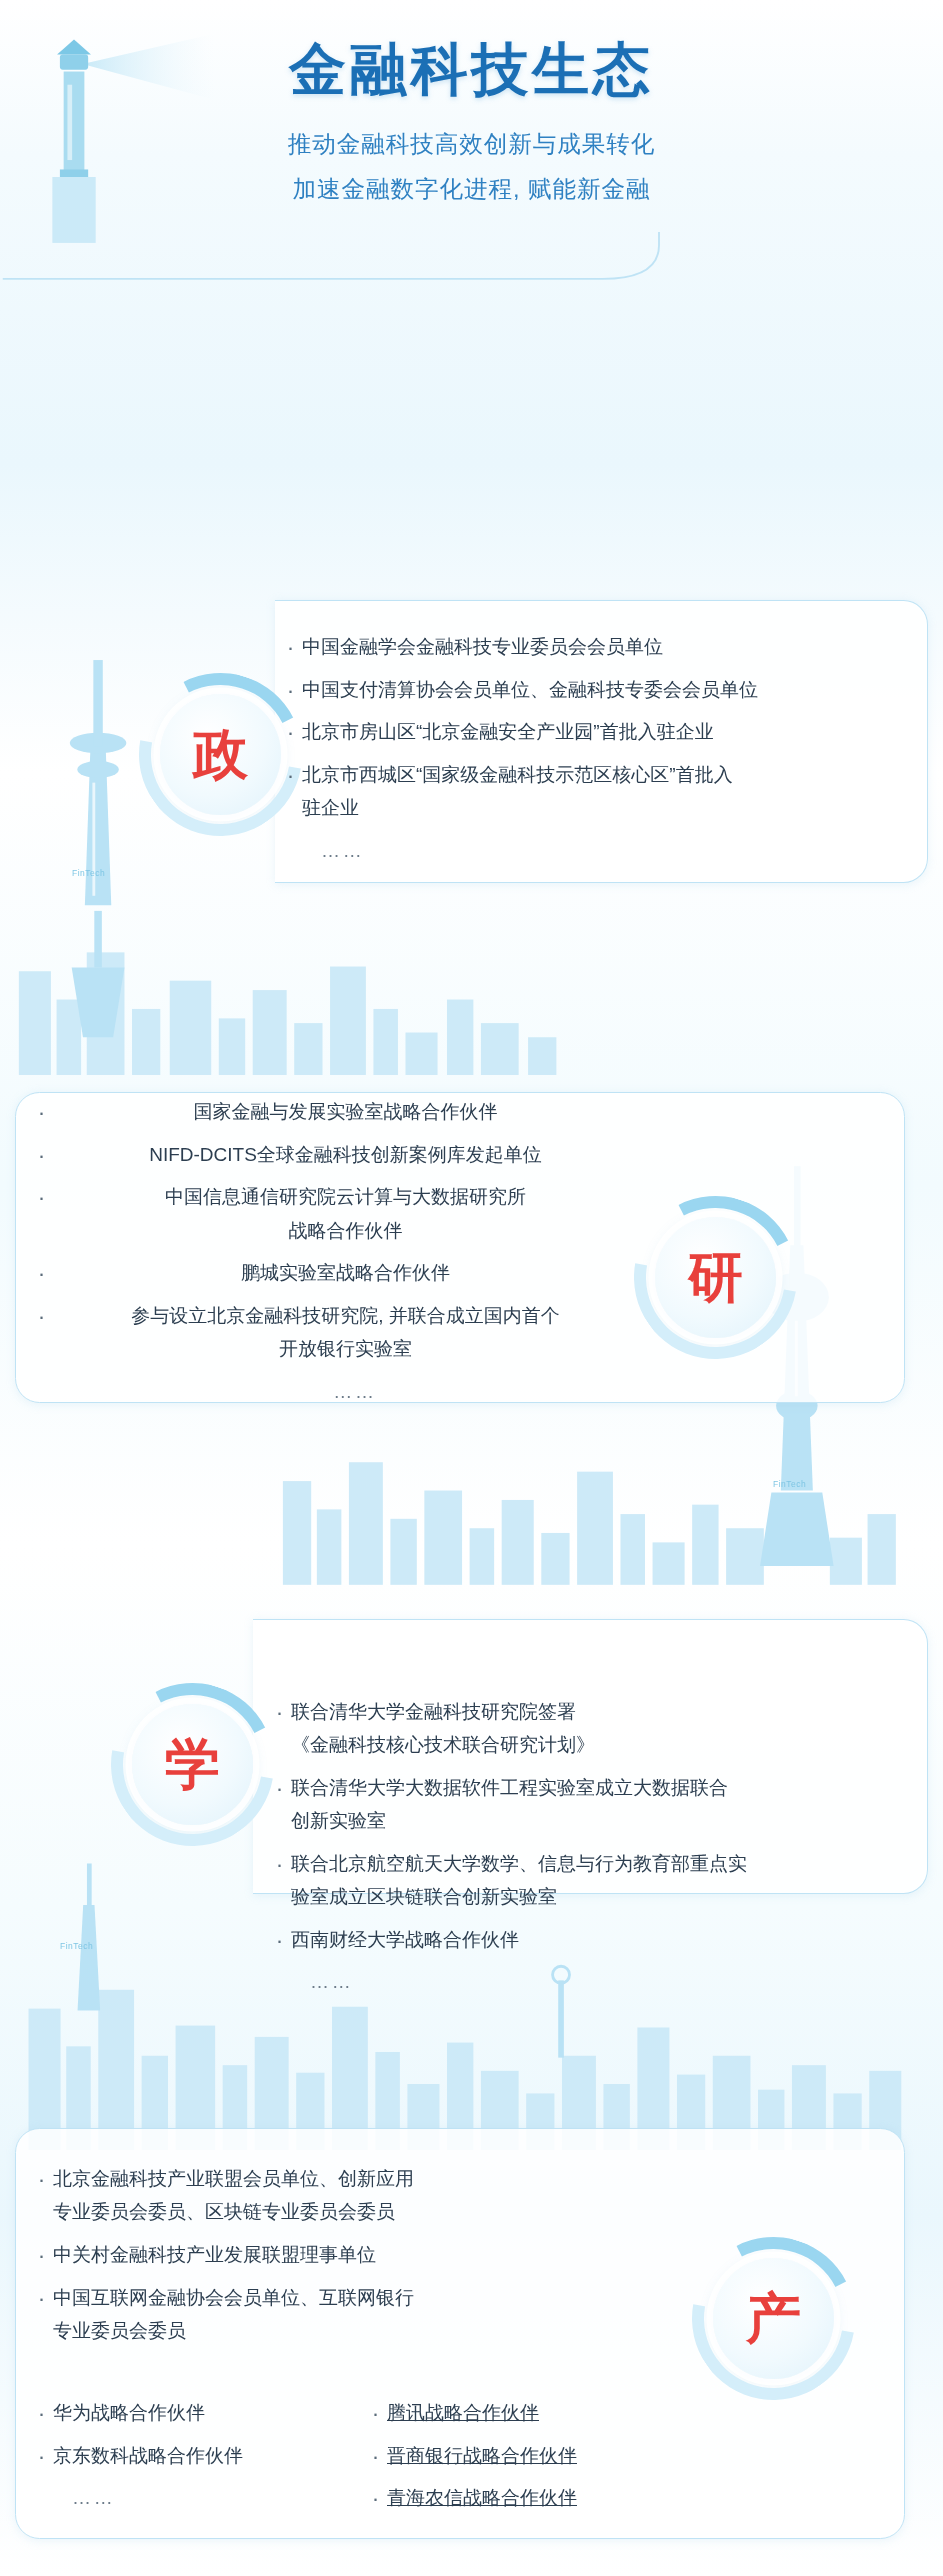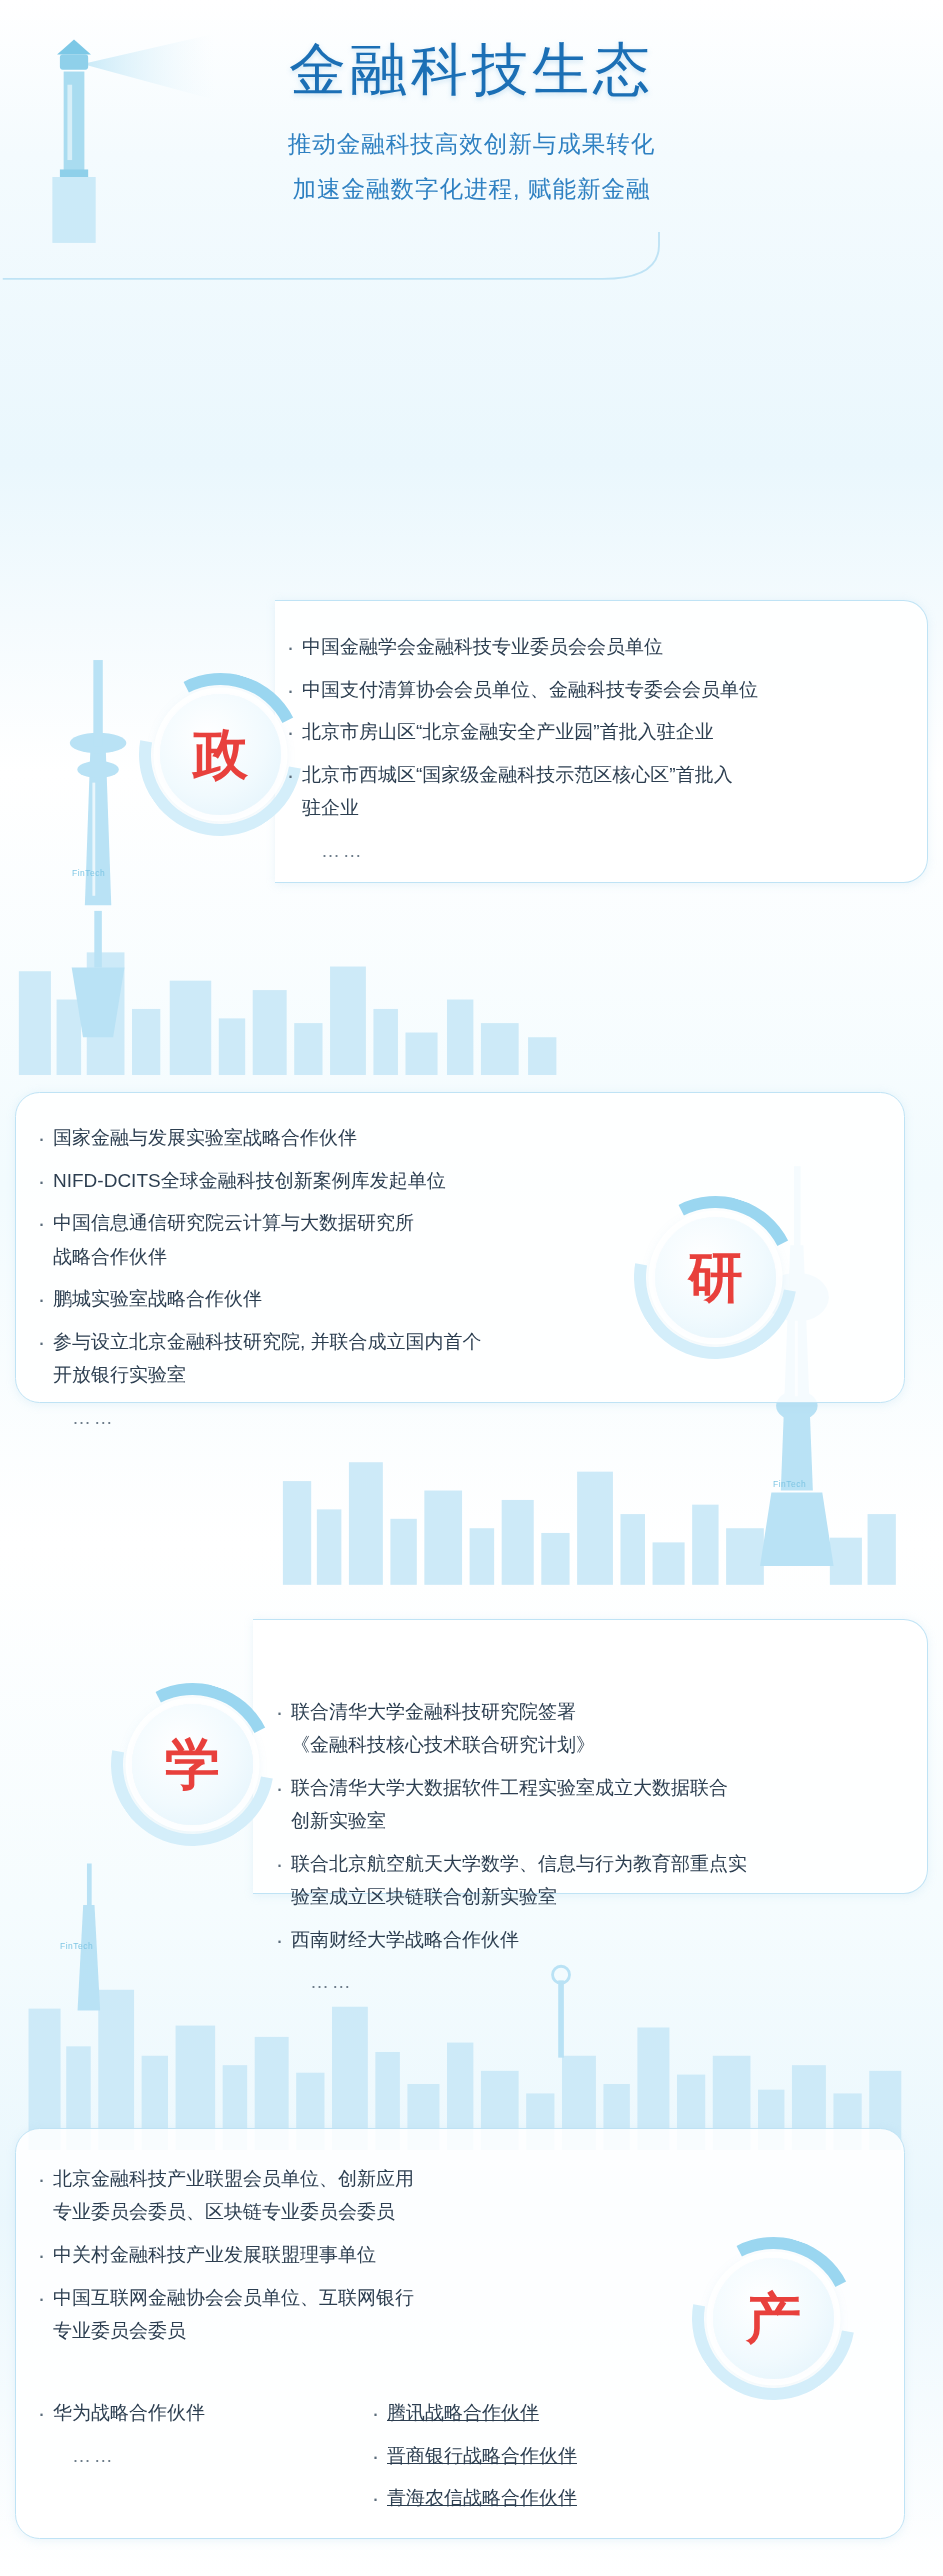--- a/index.html
+++ b/index.html
@@ -21,21 +21,21 @@
 
   
   .header {
     position: relative;
     height: 283px;
     text-align: center;
     padding-top: 32px;
   }
   .header-title {
     font-size: 57px;
-    font-weight: normal;
+    font-weight: bold;
     color: #1b6fb5;
     letter-spacing: 3.8px;
     text-shadow: 0 1.9px 5.7px rgba(120,180,220,0.35);
   }
   .header-sub1, .header-sub2 {
     font-size: 23.6px;
     color: #2f81c2;
     margin-top: 19px;
     letter-spacing: 0.9px;
   }
@@ -256,21 +256,21 @@
     <div class="fintech-label" style="left:773px; top:1196px;">FinTech</div>
 
     <div class="card" style="left:15px; top:809px; width:890px; height:311px; border-radius: 24.5px;"></div>
 
     <div class="badge" style="left:655px; top:934px;">
       <div class="badge-ring"></div>
       <div class="badge-ring2"></div>
       <div class="badge-char">研</div>
     </div>
 
-    <div class="bullets" style="left:34px; top:838px; width:604px;">
+    <div class="bullets" style="left:34px; top:812px; width:604px;text-align:center;">
       <div class="bullet">国家金融与发展实验室战略合作伙伴</div>
       <div class="bullet">NIFD-DCITS全球金融科技创新案例库发起单位</div>
       <div class="bullet">中国信息通信研究院云计算与大数据研究所
 战略合作伙伴</div>
       <div class="bullet">鹏城实验室战略合作伙伴</div>
       <div class="bullet">参与设立北京金融科技研究院, 并联合成立国内首个
 开放银行实验室</div>
       <div class="dots">……</div>
     </div>
   </div>
@@ -345,20 +345,21 @@
     <div class="bullets" style="left:34px; top:1879px; width:641px;">
       <div class="bullet">北京金融科技产业联盟会员单位、创新应用
 专业委员会委员、区块链专业委员会委员</div>
       <div class="bullet">中关村金融科技产业发展联盟理事单位</div>
       <div class="bullet">中国互联网金融协会会员单位、互联网银行
 专业委员会委员</div>
     </div>
 
     <div class="bullets" style="left:34px; top:2113px; width:340px;">
       <div class="bullet">华为战略合作伙伴</div>
+      <div class="bullet">京东数科战略合作伙伴</div>
       <div class="dots">……</div>
     </div>
 
     <div class="bullets" style="left:368px; top:2113px; width:340px;text-decoration:underline;">
       <div class="bullet">腾讯战略合作伙伴</div>
       <div class="bullet">晋商银行战略合作伙伴</div>
       <div class="bullet">青海农信战略合作伙伴</div>
     </div>
 
     <svg class="city" style="left:0px; top:2245px; width:943px; height:331px;" viewBox="0 0 1000 351">

